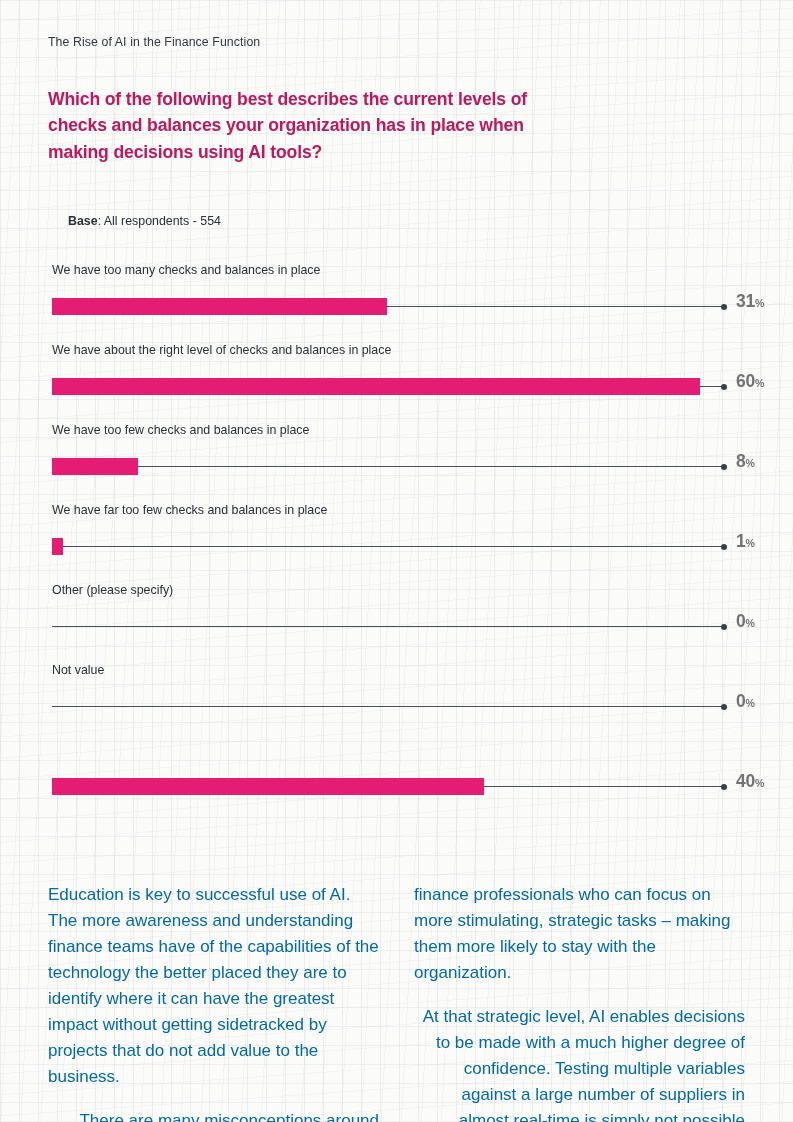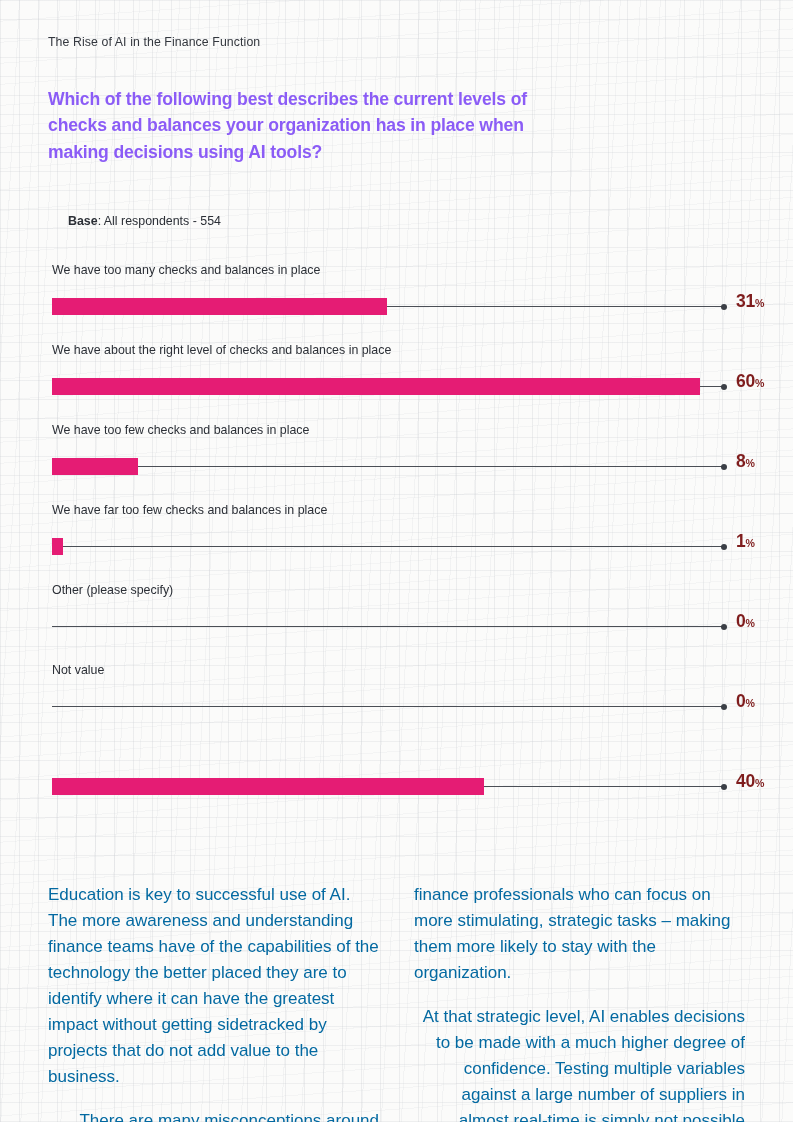--- a/index.html
+++ b/index.html
@@ -50,21 +50,21 @@
     padding-top: 35px;
     line-height: 1.2;
   }
 
   .headline {
     margin-top: 36px;
     font-size: 17.6px;
     font-weight: bold;
     line-height: 1.52;
     letter-spacing: -0.15px;
-    color: #8b5cf6;
+    color: #be185d;
     max-width: 520px;
   }
 
   .base-line {
     margin-top: 48px;
     font-size: 12.4px;
     color: #2b2f36;
   }
   .base-line .base-label { font-weight: bold; margin-left: 20px; }
 
@@ -116,21 +116,21 @@
     top: 0;
     height: 17px;
     background: #e51c74;
   }
   .value {
     position: absolute;
     left: 688px;
     top: 32px;
     font-size: 17.5px;
     font-weight: bold;
-    color: #7f1d1d;
+    color: #737373;
     white-space: nowrap;
     letter-spacing: -0.2px;
   }
   .value .pct {
     font-size: 10.6px;
     font-weight: bold;
     letter-spacing: 0;
   }
 
   

